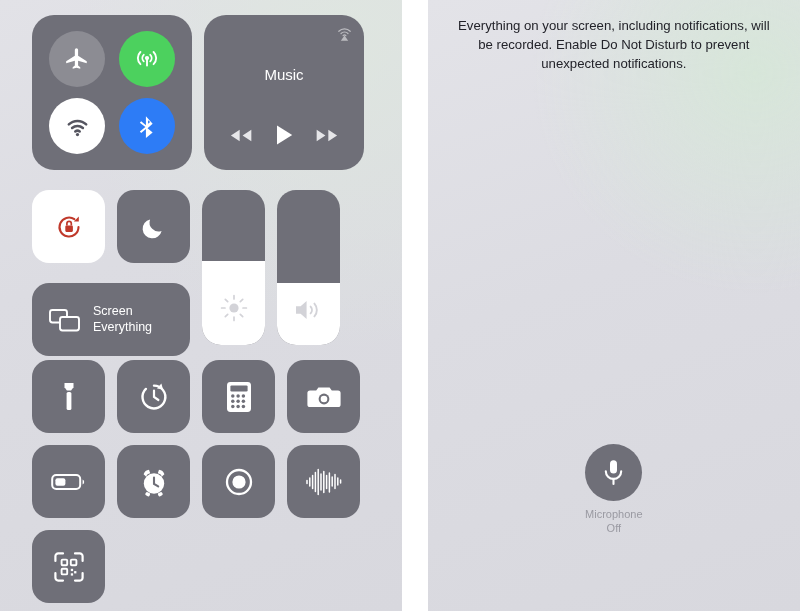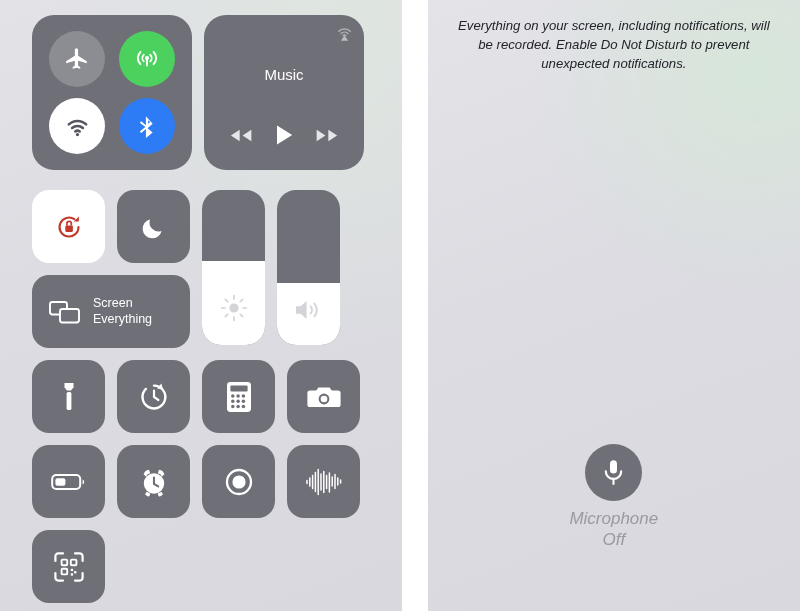--- a/index.html
+++ b/index.html
@@ -21,21 +21,20 @@
     overflow: hidden;
   }
   .panel-right {
     position: relative;
     width: 394px; height: 611px;
     margin-left: 26px;
     background:
       radial-gradient(100% 60% at 88% 12%, rgba(214,231,216,.9) 0%, rgba(220,220,228,0) 60%),
       linear-gradient(160deg, #e3e3e8 0%, #dcdce2 45%, #d8d8de 100%);
     overflow: hidden;
-    font-style: italic;
   }
 
   
   .module { background: #6f6f78; border-radius: 22px; }
 
   
   .row1 { position:absolute; left:32px; top:15px; display:flex; gap:12px; }
   .connectivity { width:160px; height:155px; position:relative; }
   .conn-grid {
     position:absolute; inset:0;
@@ -62,21 +61,21 @@
     position:absolute; bottom:20px; left:0; right:0;
     display:flex; align-items:center; justify-content:space-around;
     padding:0 14px;
   }
 
   
   .row2 { position:absolute; left:32px; top:190px; display:flex; gap:12px; align-items:flex-start; }
   .sq    { width:73px; height:73px; border-radius:17px; display:flex; align-items:center; justify-content:center; }
   .sq-lock-on { background:#ffffff; }
   .sq-dnd     { background:#6f6f78; }
-  .stack-left { display:flex; flex-direction:column; gap:12px; }
+  .stack-left { display:flex; flex-direction:column; gap:20px; }
   .mirror {
     width:158px; height:73px; border-radius:17px; background:#6f6f78;
     display:flex; align-items:center; gap:11px; padding-left:16px;
   }
   .mirror-label { color:#fff; font-size:12.5px; line-height:1.25; }
   .slider {
     width:63px; height:155px; border-radius:19px;
     background:#6f6f78; position:relative; overflow:hidden;
   }
   .slider-fill { position:absolute; left:0; right:0; bottom:0; background:#fff; }
@@ -100,21 +99,21 @@
   }
   .mic-wrap {
     position:absolute; left:0; right:0; top:444px;
     display:flex; flex-direction:column; align-items:center; gap:7px;
   }
   .mic-btn {
     width:57px; height:57px; border-radius:50%; background:#6f6f78;
     display:flex; align-items:center; justify-content:center;
   }
   .mic-label {
-    text-align:center; color:#9a9aa2; font-size:17px; line-height:1.25;
+    text-align:center; color:#9a9aa2; font-size:11px; line-height:1.25;
   }
 </style>
 </head>
 <body>
 
 <div class="screens">
 
   <div class="panel-left">
 
     <div class="row1">

